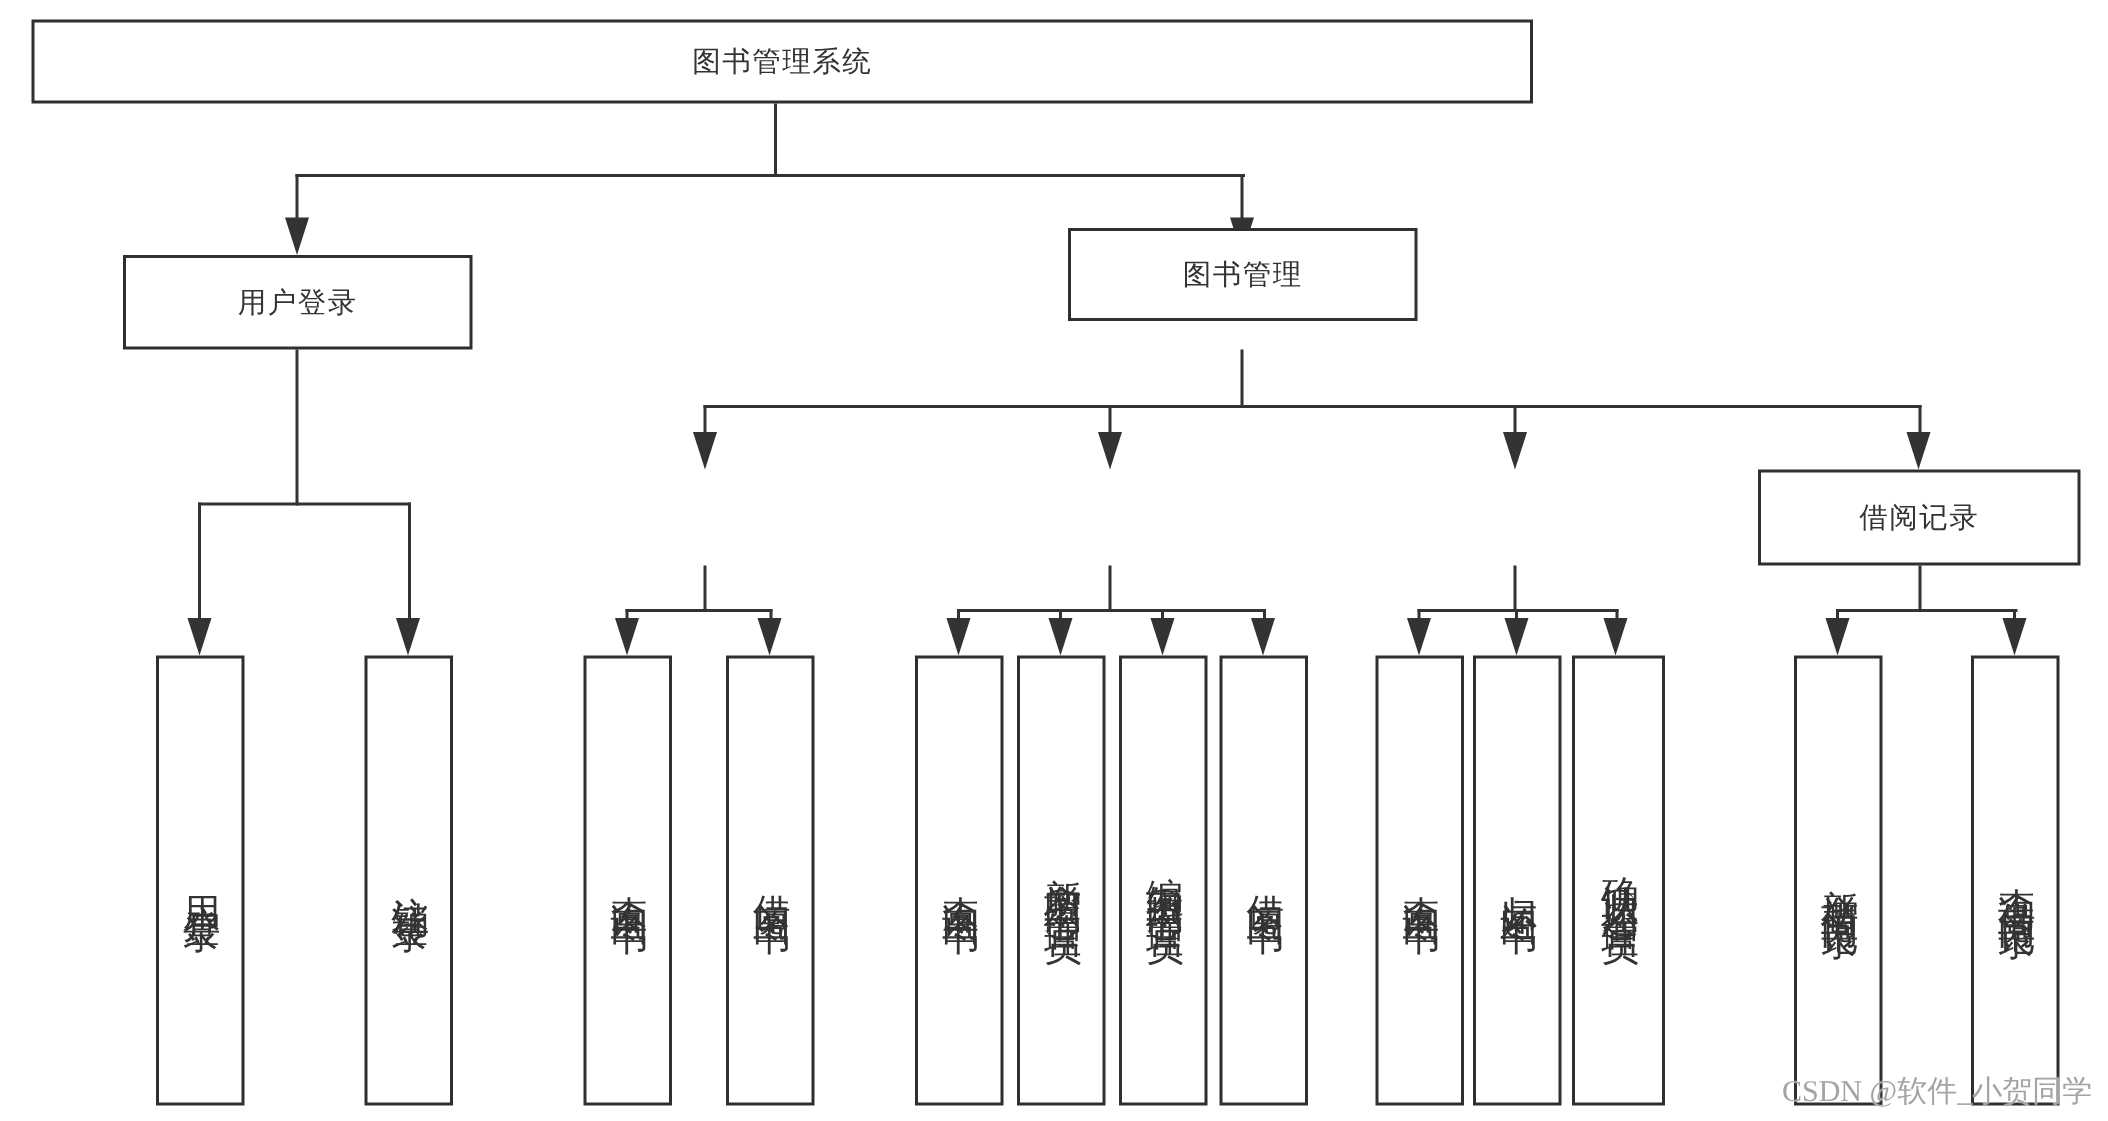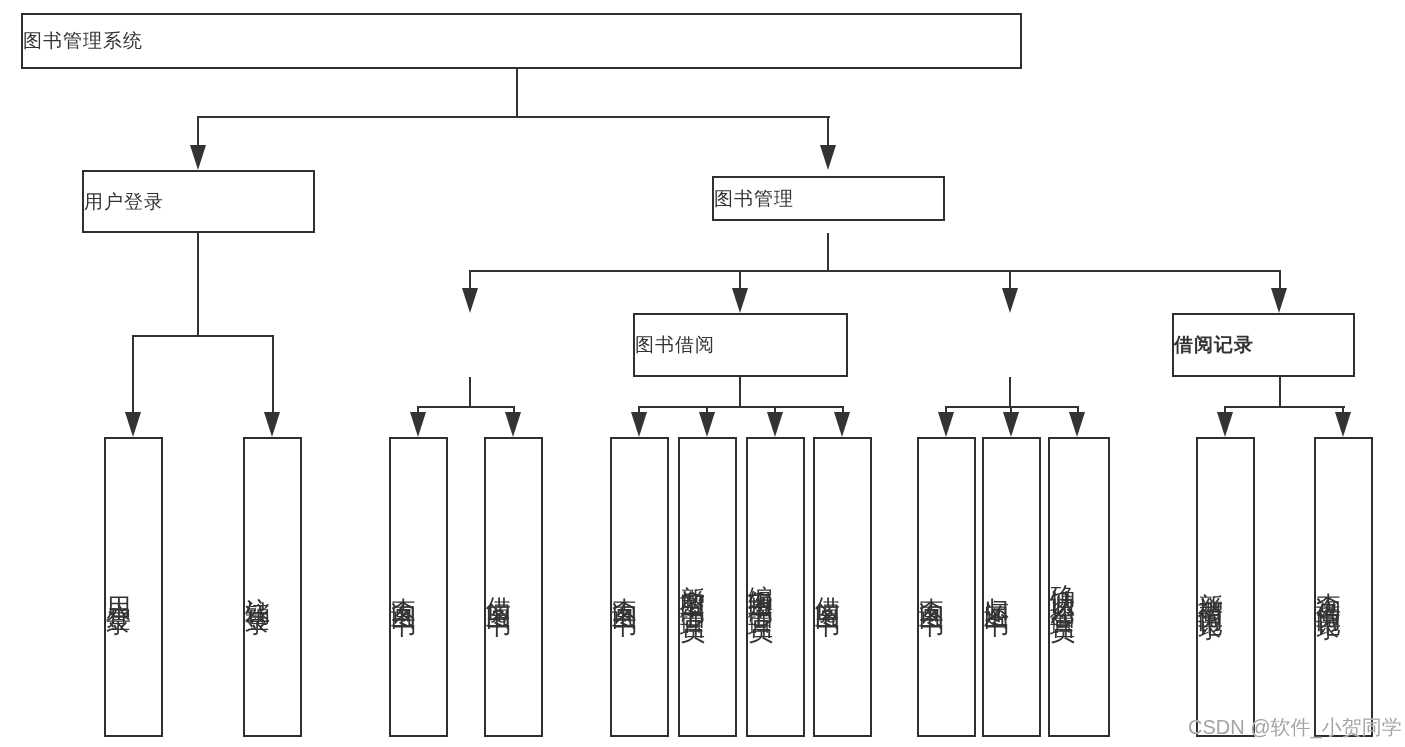--- a/index.html
+++ b/index.html
@@ -2,39 +2,40 @@
 <html><head>
 <meta charset="utf-8">
 <style>
   html,body{margin:0;padding:0;background:#ffffff;}
   #canvas{
     position:relative;width:1405px;height:747px;background:#ffffff;overflow:hidden;
     font-family:"Liberation Sans",sans-serif;color:#333333;
   }
   .box{
     position:absolute;box-sizing:border-box;border:2px solid #2f2f2f;background:#ffffff;
-    display:flex;align-items:center;justify-content:flex-start;
+    display:flex;align-items:center;justify-content:center;
   }
   .hdr{font-size:19px;letter-spacing:1px;}
   .leaf{width:59px;top:437px;height:300px;border-width:2px;}
   .leaf .vtxt{
     writing-mode:vertical-rl;text-orientation:mixed;
     font-size:25px;letter-spacing:5px;line-height:1;white-space:nowrap;
   }
   .vline{position:absolute;width:2px;background:#333333;}
   .hline{position:absolute;height:2px;background:#333333;}
   .arrow{
     position:absolute;width:0;height:0;
     border-left:8px solid transparent;border-right:8px solid transparent;
     border-top:25px solid #333333;
   }
   #watermark{
     position:absolute;left:1188px;top:714px;width:212px;
     font-size:20px;color:#a4a4a8;white-space:nowrap;z-index:5;
     text-shadow:0 0 1px #ffffff;
+    font-family:Liberation Serif, serif;
   }
 </style>
 </head>
 <body>
 
 <div id="canvas">
 
   <div class="box hdr" style="left:21px;top:13px;width:1001px;height:56px;">
     <span>图书管理系统</span>
   </div>
@@ -42,21 +43,21 @@
   <div class="vline" style="left:516px;top:69px;height:49px;"></div>
   <div class="hline" style="left:197px;top:116px;width:633px;"></div>
   <div class="vline" style="left:197px;top:116px;height:31px;"></div>
   <div class="arrow" style="left:190px;top:145px;"></div>
   <div class="vline" style="left:827px;top:116px;height:31px;"></div>
   <div class="arrow" style="left:820px;top:145px;"></div>
 
   <div class="box hdr" style="left:82px;top:170px;width:233px;height:63px;">
     <span>用户登录</span>
   </div>
-  <div class="box hdr" style="left:712px;top:176px;width:233px;height:45px;">
+  <div class="box hdr" style="left:712px;top:152px;width:233px;height:62px;">
     <span>图书管理</span>
   </div>
 
   <div class="vline" style="left:197px;top:233px;height:104px;"></div>
   <div class="hline" style="left:132px;top:335px;width:142px;"></div>
   <div class="vline" style="left:132px;top:335px;height:78px;"></div>
   <div class="arrow" style="left:125px;top:412px;"></div>
   <div class="vline" style="left:272px;top:335px;height:78px;"></div>
   <div class="arrow" style="left:264px;top:412px;"></div>
 
@@ -64,24 +65,21 @@
   <div class="hline" style="left:469px;top:270px;width:812px;"></div>
   <div class="vline" style="left:469px;top:270px;height:21px;"></div>
   <div class="arrow" style="left:462px;top:288px;"></div>
   <div class="vline" style="left:739px;top:270px;height:21px;"></div>
   <div class="arrow" style="left:732px;top:288px;"></div>
   <div class="vline" style="left:1009px;top:270px;height:21px;"></div>
   <div class="arrow" style="left:1002px;top:288px;"></div>
   <div class="vline" style="left:1279px;top:270px;height:21px;"></div>
   <div class="arrow" style="left:1271px;top:288px;"></div>
 
-  <div class="box hdr" style="left:633px;top:313px;width:215px;height:64px;">
-    <span>图书借阅</span>
-  </div>
-  <div class="box hdr" style="left:1172px;top:313px;width:183px;height:64px;font-weight:bold;">
+  <div class="box hdr" style="left:1172px;top:313px;width:215px;height:64px;">
     <span>借阅记录</span>
   </div>
 
   <div class="vline" style="left:469px;top:377px;height:31px;"></div>
   <div class="hline" style="left:417px;top:406px;width:98px;"></div>
   <div class="vline" style="left:417px;top:406px;height:9px;"></div>
   <div class="arrow" style="left:410px;top:412px;"></div>
   <div class="vline" style="left:513px;top:406px;height:9px;"></div>
   <div class="arrow" style="left:505px;top:412px;"></div>
 

